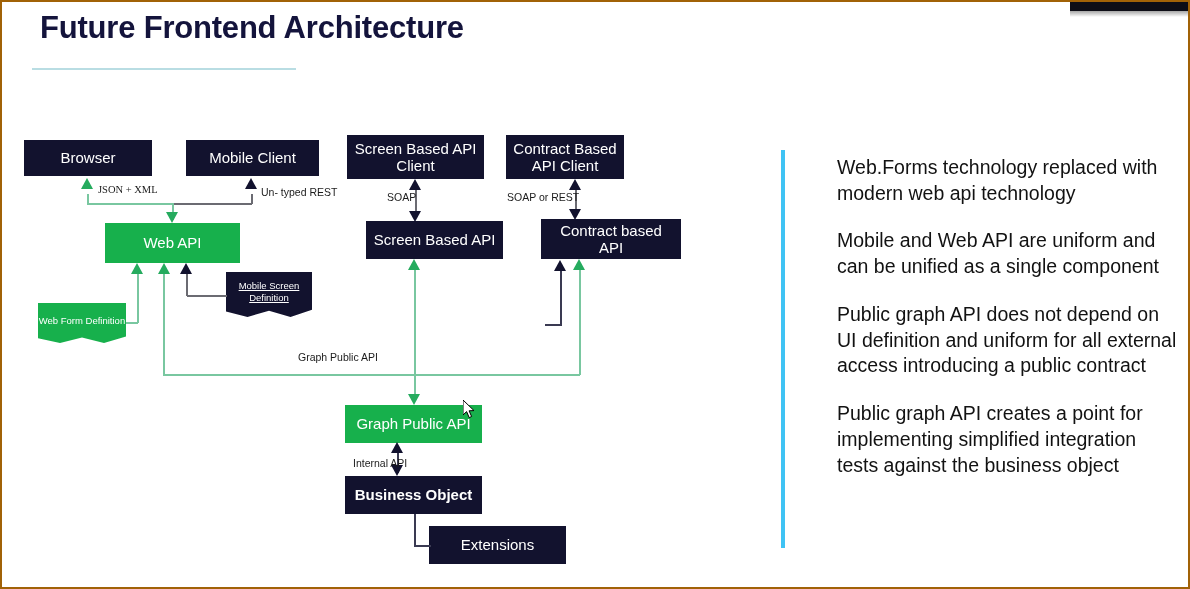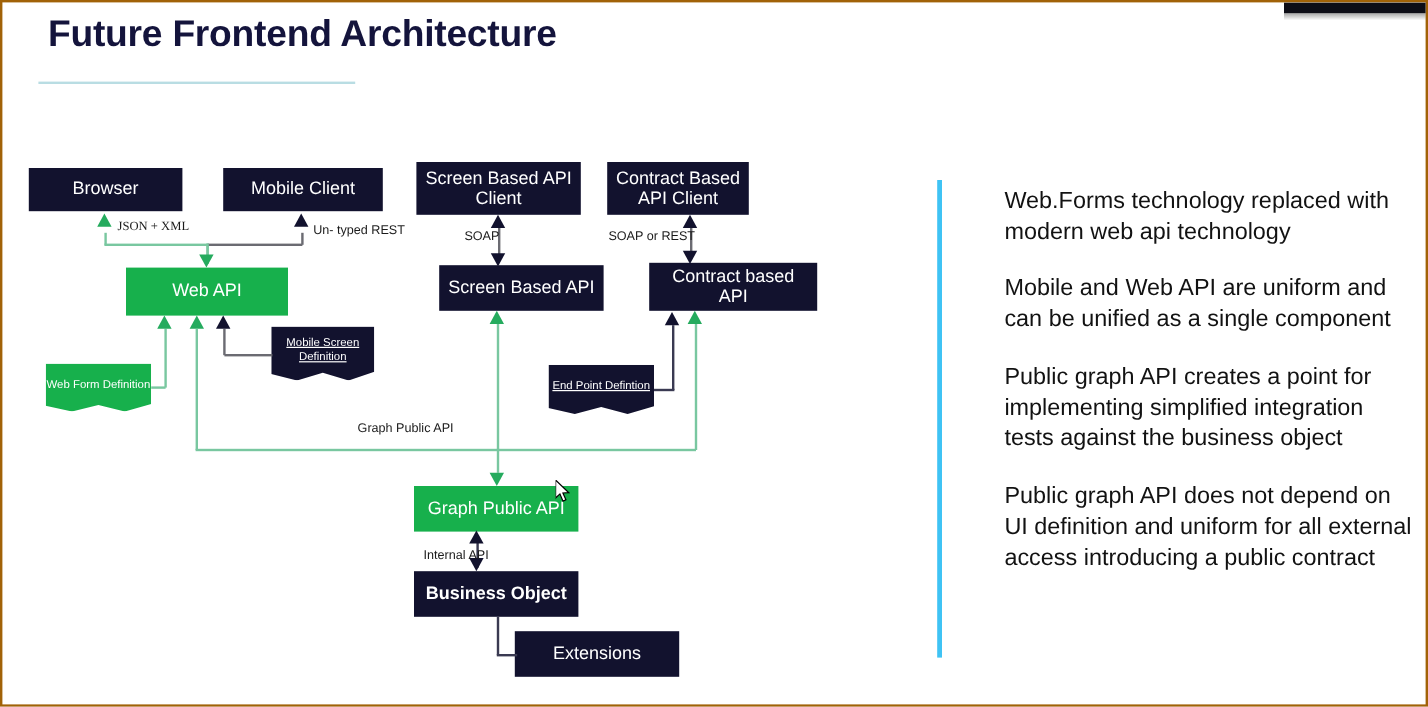--- a/index.html
+++ b/index.html
@@ -209,23 +209,20 @@
   </div>
 
   <div class="doc green" style="left:36px; top:301px; width:88px; height:40px;">
     <span>Web Form Definition</span>
   </div>
 
   <div class="doc dark" style="left:224px; top:270px; width:86px; height:45px;">
     <span>Mobile Screen Definition</span>
   </div>
 
-  <div class="doc dark" style="left:455px; top:302px; width:88px; height:41px;">
-    <span>End Point Defintion</span>
-  </div>
 
   <div class="ln v greenlt" style="left:85px; top:192px; height:10px;"></div>
   <div class="ln h greenlt" style="left:85px; top:201px; width:86px;"></div>
   <div class="ln v greenlt" style="left:170px; top:201px; height:10px;"></div>
   <div class="ar up green" style="left:79px; top:176px;"></div>
 
   <div class="ln v gray" style="left:249px; top:192px; height:10px;"></div>
   <div class="ln h gray" style="left:171px; top:201px; width:79px;"></div>
   <div class="ar up navy" style="left:243px; top:176px;"></div>
 
@@ -278,21 +275,21 @@
   <div class="ar down navy" style="left:389px; top:463px;"></div>
   <div class="edge-label" style="left:351px; top:455px;">Internal API</div>
 
   <div class="ln v navy" style="left:412px; top:512px; height:32px;"></div>
   <div class="ln h navy" style="left:412px; top:543px; width:17px;"></div>
 
   <div class="accent-bar"></div>
   <div class="notes">
     <div class="note">Web.Forms technology replaced with modern web api technology</div>
     <div class="note">Mobile and Web API are uniform and can be unified as a single component</div>
+    <div class="note">Public graph API does not depend on UI definition and uniform for all external access introducing a public contract</div>
     <div class="note">Public graph API creates a point for implementing simplified integration tests against the business object</div>
-    <div class="note">Public graph API does not depend on UI definition and uniform for all external access introducing a public contract</div>
   </div>
 
   <svg class="cursor" viewBox="0 0 13 19">
     <polygon points="0,0 0,15 3.6,11.6 6.2,17.6 8.6,16.5 6.1,10.8 11,10.6" fill="#ffffff" stroke="#000000" stroke-width="1"></polygon>
   </svg>
 
 </div>
 
 </body></html>

